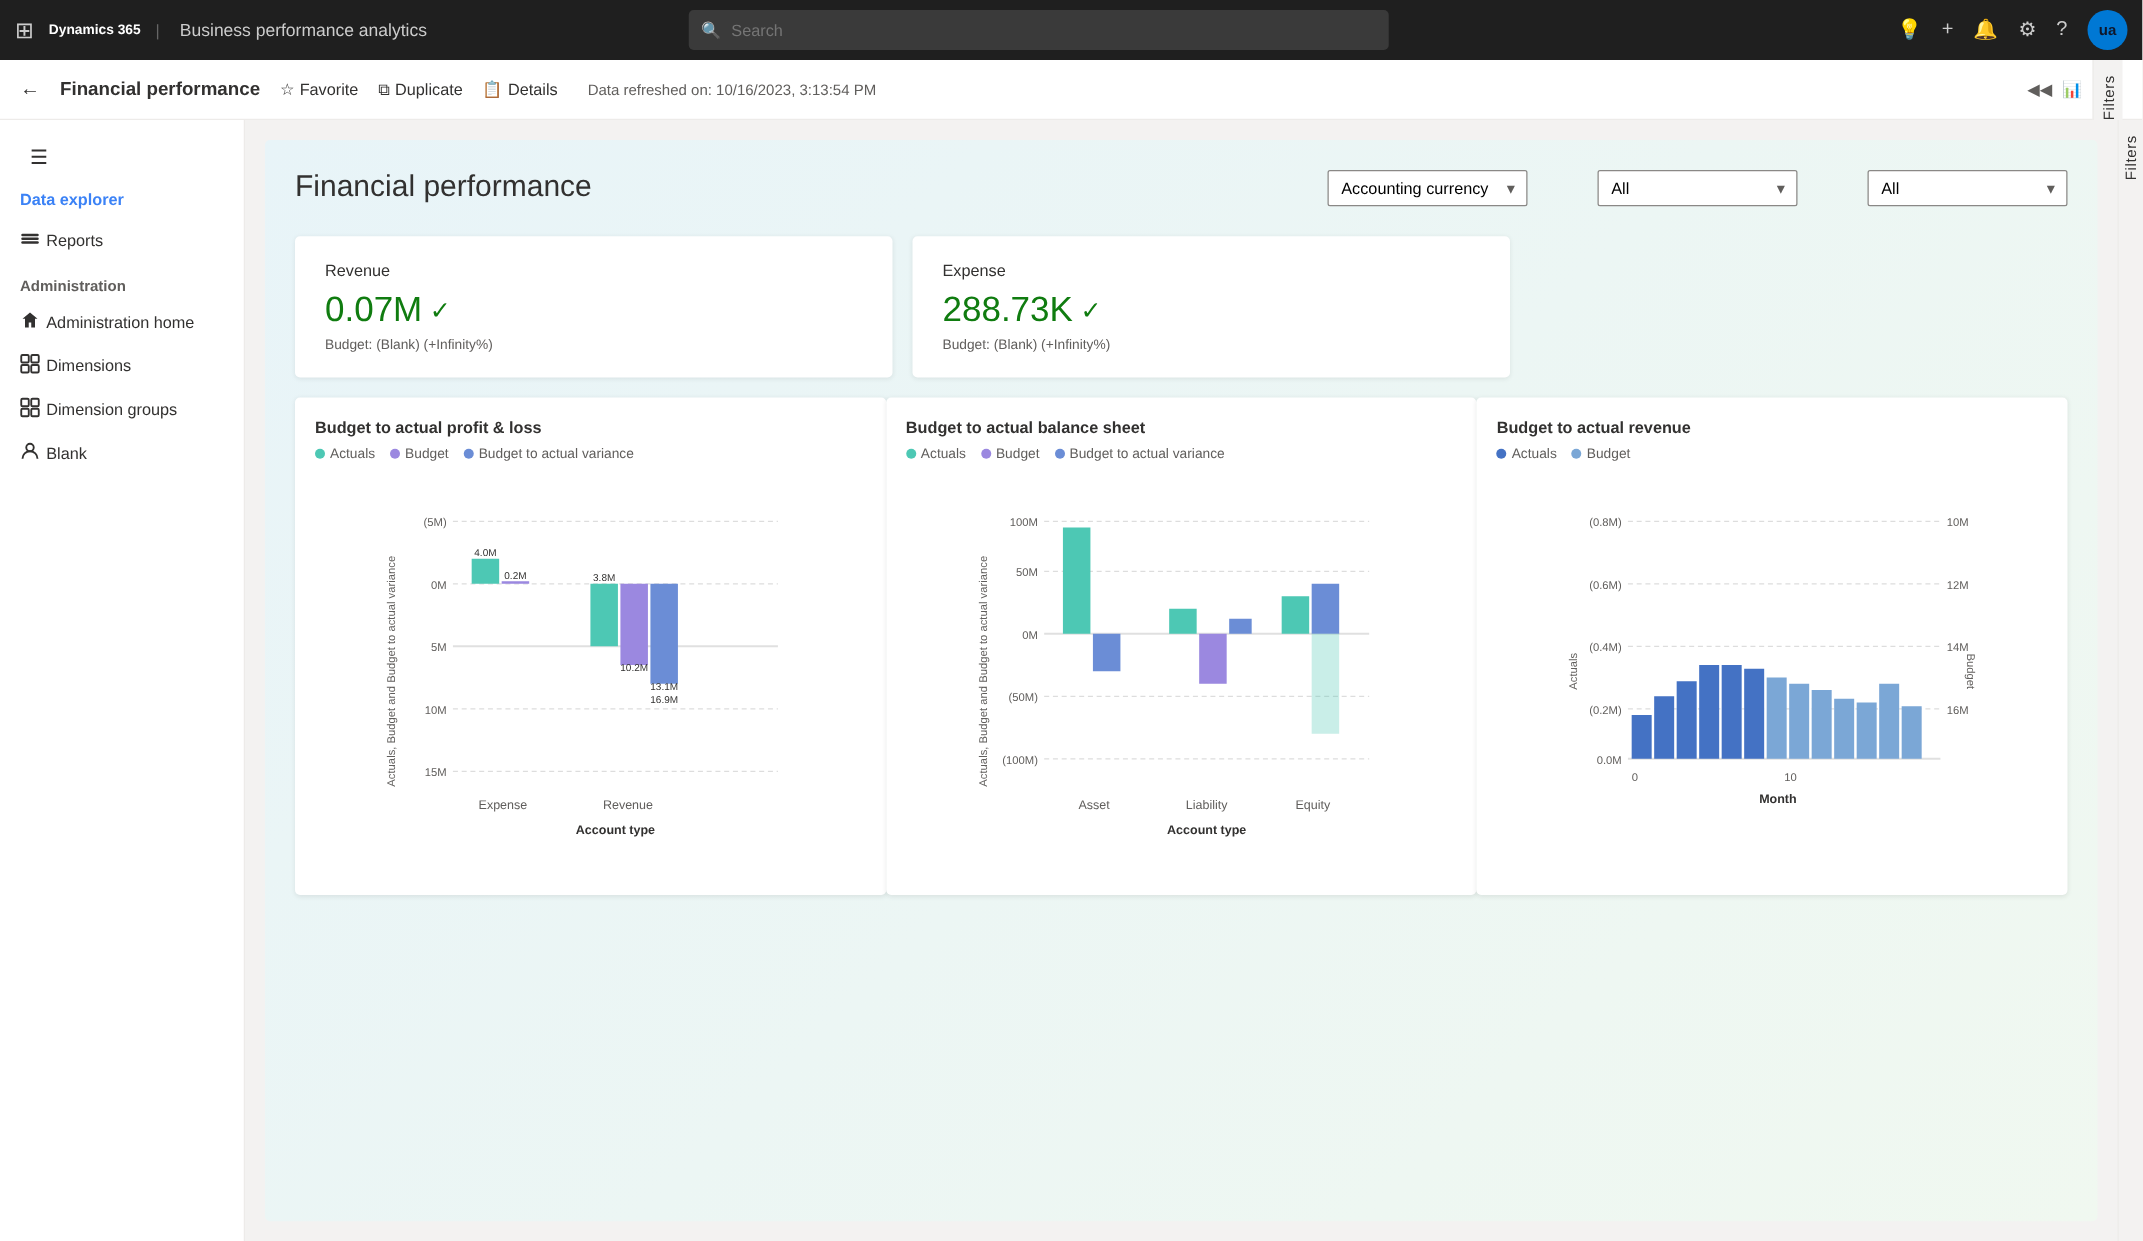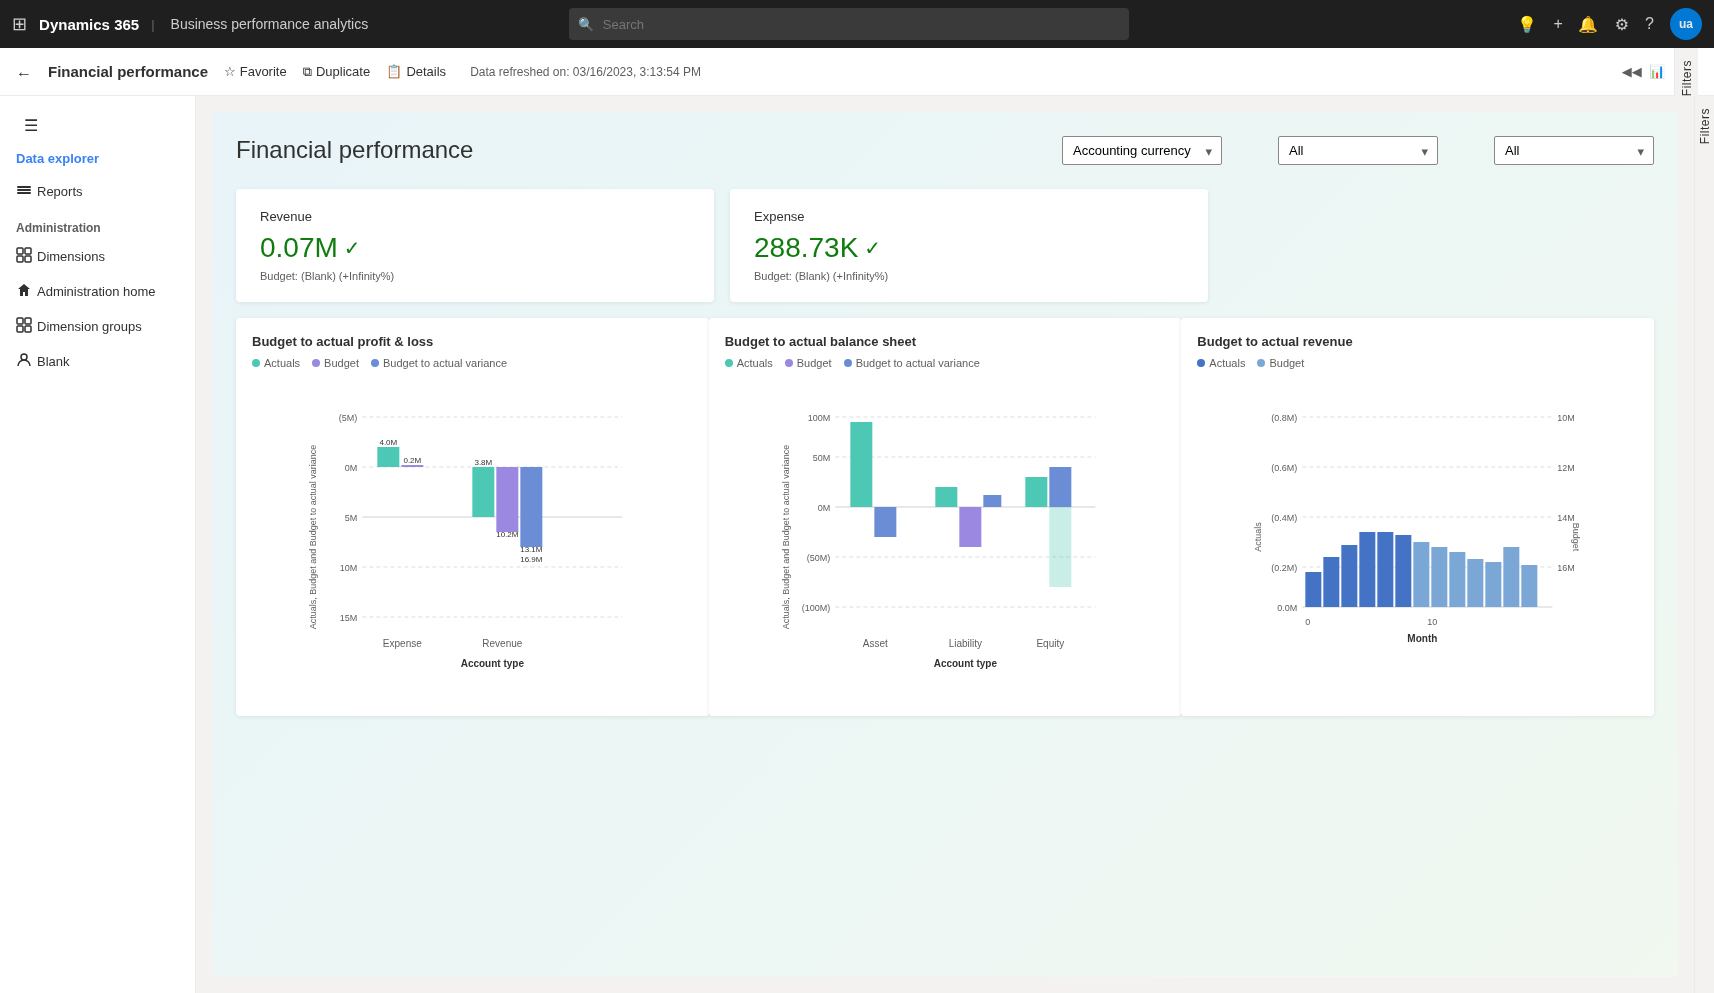--- a/index.html
+++ b/index.html
@@ -9,21 +9,21 @@
     .top-nav {
       background: #1f1f1f;
       height: 48px;
       display: flex;
       align-items: center;
       padding: 0 12px;
       gap: 12px;
       color: white;
     }
     .top-nav-waffle { font-size: 18px; cursor: pointer; color: #ccc; }
-    .top-nav-title { color: white; font-size: 15px; font-weight: 600; }
+    .top-nav-title { color: white; font-size: 11px; font-weight: 600; }
     .top-nav-app { color: #ccc; font-size: 14px; margin-left: 4px; }
     .top-nav-search {
       flex: 1;
       max-width: 560px;
       margin: 0 auto;
       background: #3a3a3a;
       border-radius: 4px;
       display: flex;
       align-items: center;
       padding: 0 10px;
@@ -34,21 +34,21 @@
     .top-nav-search input {
       background: transparent;
       border: none;
       outline: none;
       color: #eee;
       font-size: 13px;
       width: 100%;
     }
     .top-nav-icons { display: flex; gap: 16px; color: #ccc; align-items: center; margin-left: auto; }
     .top-nav-icons span { cursor: pointer; font-size: 16px; }
-    .avatar { width: 32px; height: 32px; border-radius: 50%; background: #0078d4; display: flex; align-items: center; justify-content: center; color: #e5e5e5; font-size: 12px; font-weight: 600; cursor: pointer; }
+    .avatar { width: 32px; height: 32px; border-radius: 50%; background: #0078d4; display: flex; align-items: center; justify-content: center; color: #0f172a; font-size: 12px; font-weight: 600; cursor: pointer; }
 
     
     .sub-header {
       background: #fff;
       height: 48px;
       display: flex;
       align-items: center;
       padding: 0 16px;
       gap: 16px;
       border-bottom: 1px solid #edebe9;
@@ -201,21 +201,21 @@
       <span>Favorite</span>
     </div>
     <div class="sub-header-action">
       <span>⧉</span>
       <span>Duplicate</span>
     </div>
     <div class="sub-header-action">
       <span>📋</span>
       <span>Details</span>
     </div>
-    <span class="sub-header-refreshed">Data refreshed on: 03/16/2023, 3:13:54 PM</span>
+    <span class="sub-header-refreshed">Data refreshed on: 10/16/2023, 3:13:54 PM</span>
   </div>
   <div style="margin-left:auto;display:flex;align-items:center;gap:8px;">
     <span style="cursor:pointer;color:#605e5c;">◀◀</span>
     <span style="cursor:pointer;color:#605e5c;">📊</span>
     <div class="filters-side" style="height:48px;background:#f3f2f1;border-left:1px solid #edebe9;padding:0 4px;display:flex;align-items:center;">
       <span class="filters-side-text">Filters</span>
     </div>
   </div>
 </div>
 
@@ -233,35 +233,35 @@
             <rect x="1" y="7" width="14" height="2" rx="1" fill="#323130"></rect>
             <rect x="1" y="10" width="14" height="2" rx="1" fill="#323130"></rect>
           </svg>
       </span>
       <span>Reports</span>
     </div>
     <div class="sidebar-section-label">Administration</div>
     <div class="sidebar-item">
       <span class="sidebar-item-icon">
         <svg width="16" height="16" viewBox="0 0 16 16">
+            <path d="M8 2L2 7h2v7h3v-4h2v4h3V7h2L8 2z" fill="#323130"></path>
+          </svg>
+      </span>
+      <span>Administration home</span>
+    </div>
+    <div class="sidebar-item">
+      <span class="sidebar-item-icon">
+        <svg width="16" height="16" viewBox="0 0 16 16">
             <rect x="1" y="1" width="6" height="6" rx="1" fill="none" stroke="#323130" stroke-width="1.5"></rect>
             <rect x="9" y="1" width="6" height="6" rx="1" fill="none" stroke="#323130" stroke-width="1.5"></rect>
             <rect x="1" y="9" width="6" height="6" rx="1" fill="none" stroke="#323130" stroke-width="1.5"></rect>
             <rect x="9" y="9" width="6" height="6" rx="1" fill="none" stroke="#323130" stroke-width="1.5"></rect>
           </svg>
       </span>
       <span>Dimensions</span>
-    </div>
-    <div class="sidebar-item">
-      <span class="sidebar-item-icon">
-        <svg width="16" height="16" viewBox="0 0 16 16">
-            <path d="M8 2L2 7h2v7h3v-4h2v4h3V7h2L8 2z" fill="#323130"></path>
-          </svg>
-      </span>
-      <span>Administration home</span>
     </div>
     <div class="sidebar-item">
       <span class="sidebar-item-icon">
         <svg width="16" height="16" viewBox="0 0 16 16">
             <rect x="1" y="1" width="6" height="6" rx="1" fill="none" stroke="#323130" stroke-width="1.5"></rect>
             <rect x="9" y="1" width="6" height="6" rx="1" fill="none" stroke="#323130" stroke-width="1.5"></rect>
             <rect x="1" y="9" width="6" height="6" rx="1" fill="none" stroke="#323130" stroke-width="1.5"></rect>
             <rect x="9" y="9" width="6" height="6" rx="1" fill="none" stroke="#323130" stroke-width="1.5"></rect>
           </svg>
       </span>

